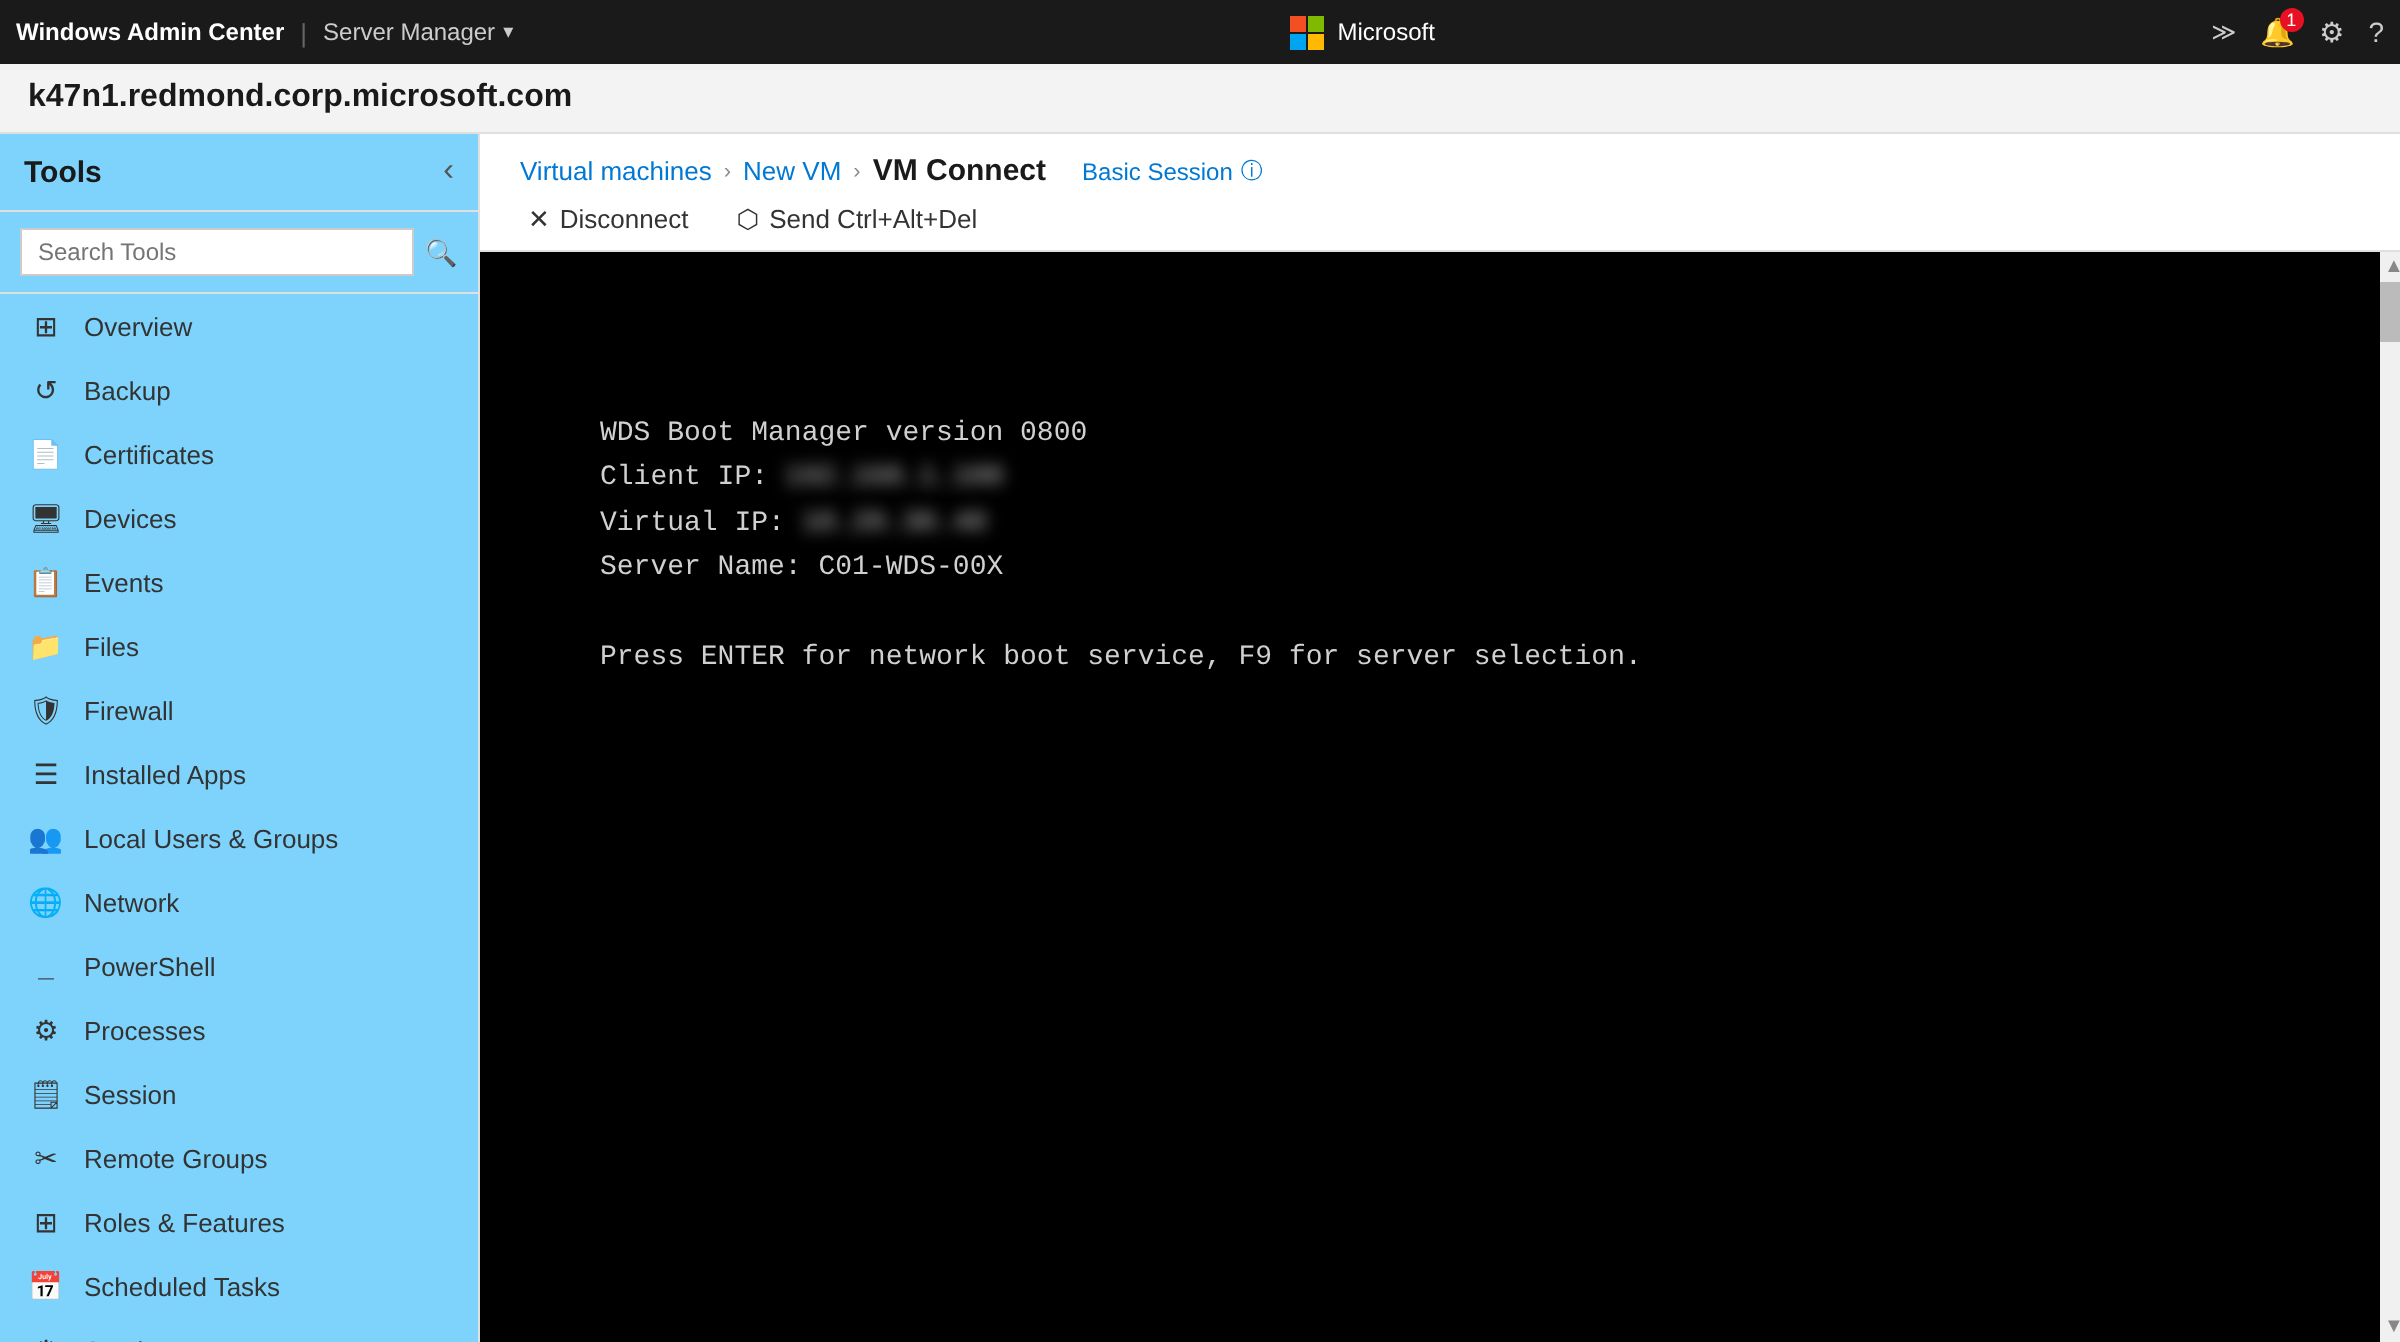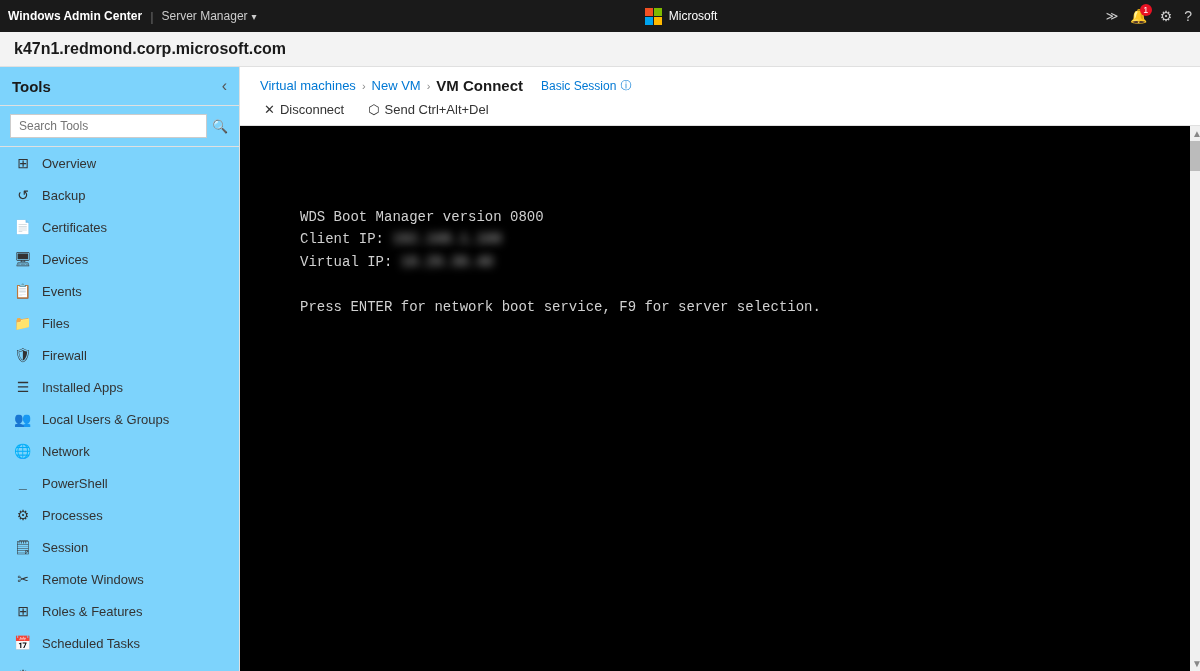--- a/index.html
+++ b/index.html
@@ -271,21 +271,21 @@
       <div class="nav-item">
         <span class="nav-icon">⚙</span>
         <span>Processes</span>
       </div>
       <div class="nav-item">
         <span class="nav-icon">🗒</span>
         <span>Session</span>
       </div>
       <div class="nav-item">
         <span class="nav-icon">✂</span>
-        <span>Remote Windows</span>
+        <span>Remote Groups</span>
       </div>
       <div class="nav-item">
         <span class="nav-icon">⊞</span>
         <span>Roles &amp; Features</span>
       </div>
       <div class="nav-item">
         <span class="nav-icon">📅</span>
         <span>Scheduled Tasks</span>
       </div>
       <div class="nav-item">
@@ -327,20 +327,21 @@
         <div class="vm-console">
           <p>WDS Boot Manager version 0800</p>
           <p>
             <span>Client IP:</span>
             <span class="blurred">192.168.1.100</span>
           </p>
           <p>
             <span>Virtual IP:</span>
             <span class="blurred">10.20.30.40</span>
           </p>
+          <p>Server Name:  C01-WDS-00X</p>
           <p>&nbsp;</p>
           <p>Press ENTER for network boot service, F9 for server selection.</p>
         </div>
       </div>
       <div class="right-scrollbar">
         <div class="right-scrollbar-up">▲</div>
         <div class="right-scrollbar-track">
           <div class="right-scrollbar-thumb"></div>
         </div>
         <div class="right-scrollbar-down">▼</div>

